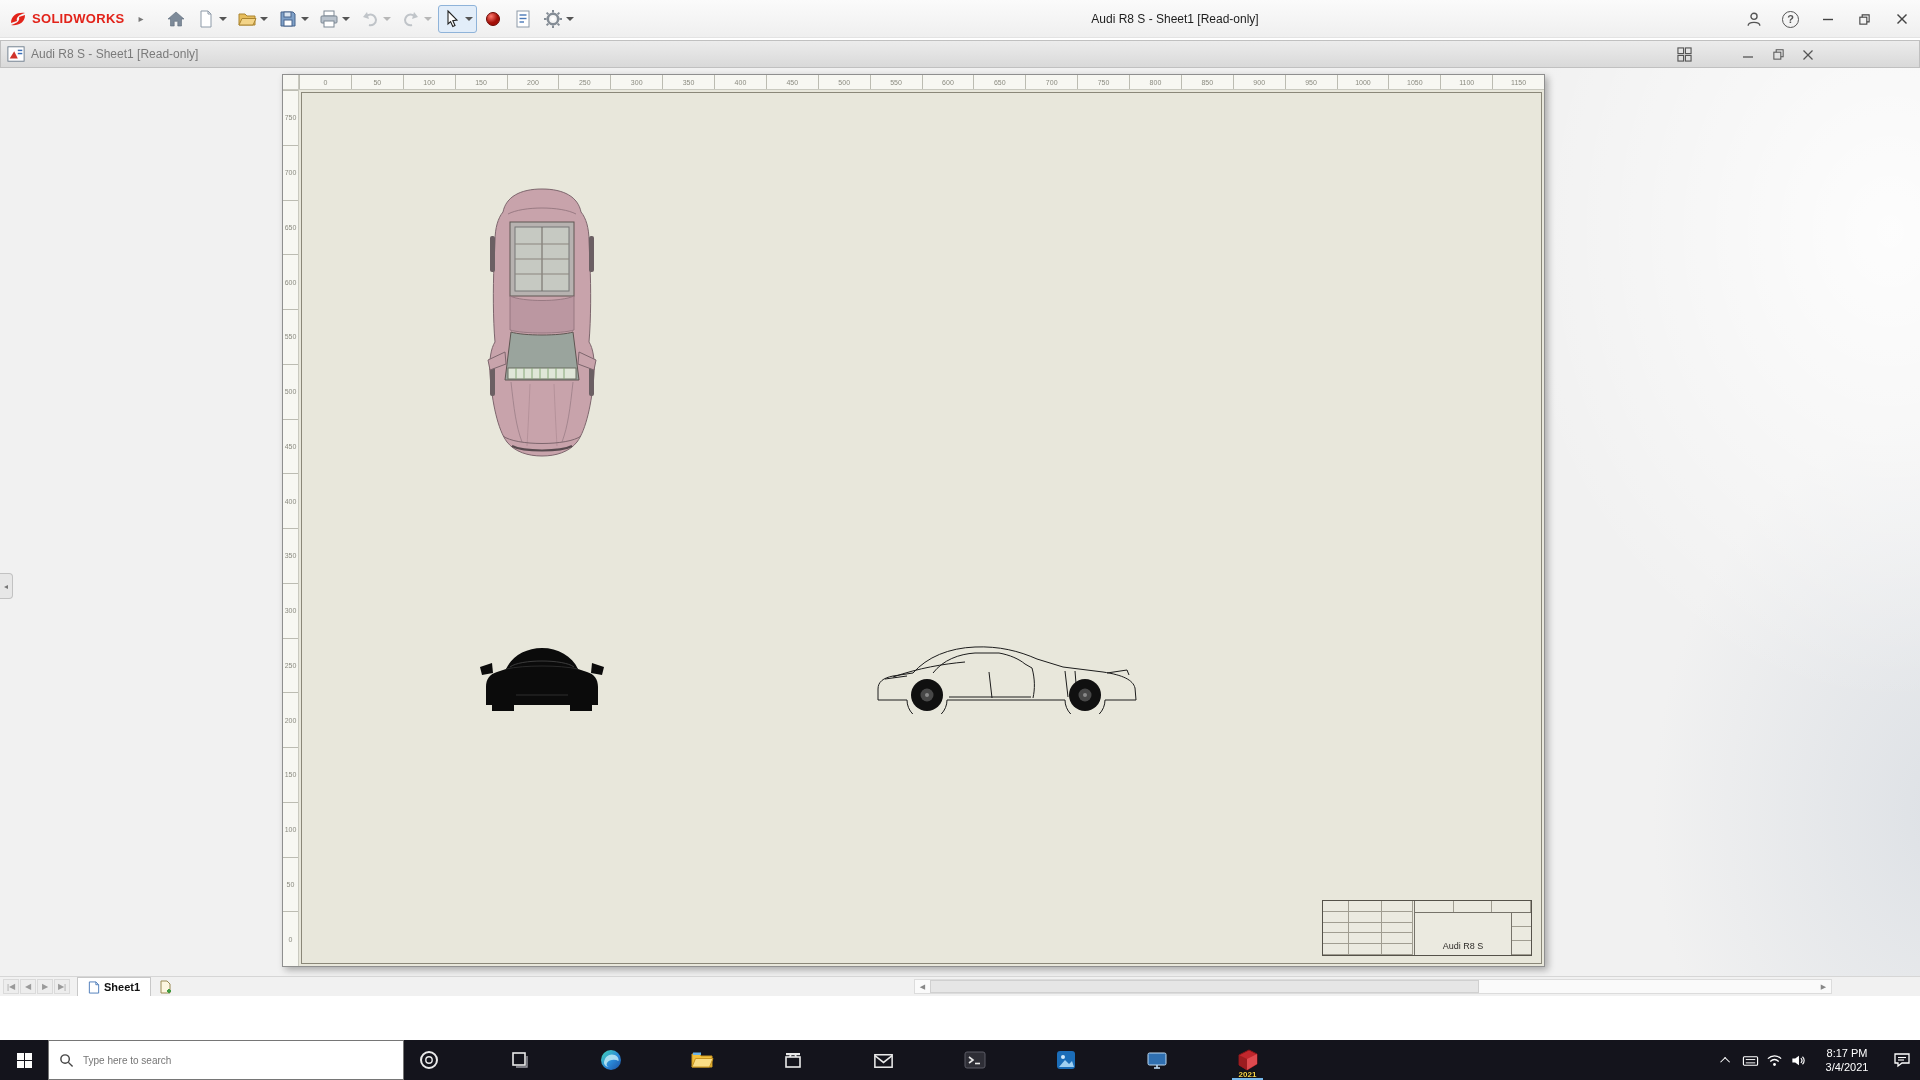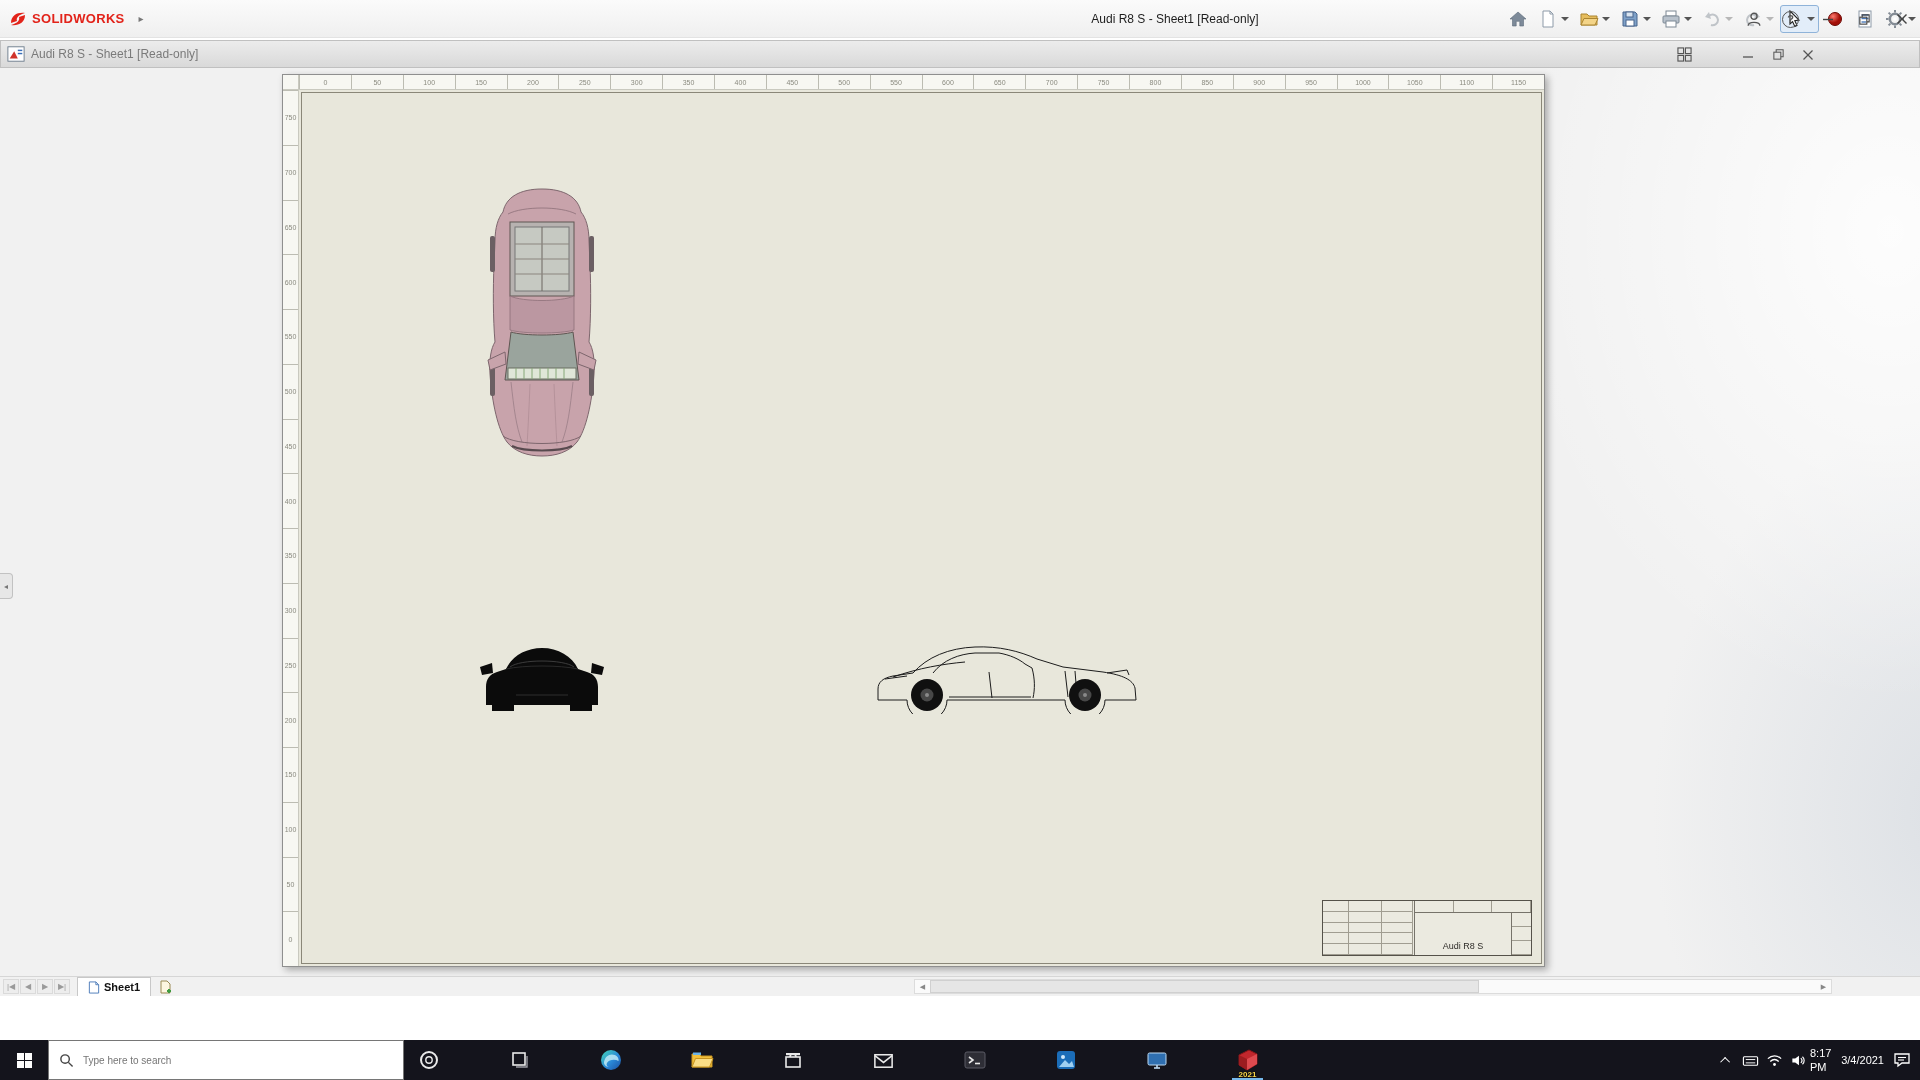--- a/index.html
+++ b/index.html
@@ -1,21 +1,21 @@
 <!DOCTYPE html>
 <html><head>
 <meta charset="utf-8">
 <style>
   *{margin:0;padding:0;box-sizing:border-box;}
   html,body{width:1920px;height:1080px;}
   body{font-family:"Liberation Sans","DejaVu Sans",sans-serif;background:#fff;overflow:hidden;-webkit-user-select:none;user-select:none;}
   .screen{position:relative;width:1920px;height:1080px;background:#fff;overflow:hidden;}
 
   
-  .app-titlebar{position:absolute;left:0;top:0;width:1920px;height:38px;background:linear-gradient(#fbfbfb,#efefef);border-bottom:1px solid #e3e3e3;display:flex;align-items:center;justify-content:space-between;}
+  .app-titlebar{position:absolute;left:0;top:0;width:1920px;height:38px;background:linear-gradient(#fbfbfb,#efefef);border-bottom:1px solid #e3e3e3;display:flex;align-items:center;}
   .logo{display:flex;align-items:center;gap:4px;padding:0 8px;}
   .logo-text{font-weight:bold;font-size:13px;color:#e2231a;letter-spacing:.3px;}
   .logo-arrow{color:#777;font-size:10px;margin-left:10px;cursor:pointer;}
   .toolbar{display:flex;align-items:center;gap:2px;margin-left:10px;}
   .tb-btn{display:flex;align-items:center;height:28px;padding:0 3px;border-radius:3px;border:1px solid transparent;cursor:pointer;}
   .tb-btn.active{background:#e2edf9;border:1px solid #8fb3d9;}
   .tb-btn.disabled{opacity:.38;}
   .dd{width:0;height:0;border-left:4px solid transparent;border-right:4px solid transparent;border-top:4px solid #555;margin-left:3px;}
   .icon20{width:20px;height:20px;display:block;}
   .win-title{position:absolute;left:1030px;width:290px;top:0;height:38px;display:flex;align-items:center;justify-content:center;font-size:12px;color:#1d1d1d;white-space:nowrap;}
@@ -82,21 +82,21 @@
   .win-logo div{background:#fdfdfd;}
   .search-box{width:356px;background:#fff;border:1px solid #767676;display:flex;align-items:center;padding:0 10px;gap:9px;}
   .search-box input{border:none;outline:none;font-size:10px;color:#333;flex:1;background:transparent;font-family:inherit;}
   .tb-icons{display:flex;gap:42px;}
   .tb-slot{width:49px;display:flex;align-items:center;justify-content:center;position:relative;cursor:pointer;}
   .tb-slot.active::after{content:"";position:absolute;bottom:0;left:9px;right:9px;height:2px;background:#76b9ed;}
   .sw-year{position:absolute;bottom:1px;left:0;right:0;text-align:center;font-size:8px;font-weight:bold;color:#f7d64a;text-shadow:0 0 2px #000;}
   .tray{position:absolute;right:0;top:0;height:40px;display:flex;align-items:center;}
   .tray-item{width:24px;height:40px;display:flex;align-items:center;justify-content:center;color:#fff;cursor:pointer;}
   .chev-up{width:7px;height:7px;border-left:1.5px solid #fff;border-top:1.5px solid #fff;transform:rotate(45deg) translateY(2px);}
-  .clock{width:74px;height:40px;display:flex;align-items:center;justify-content:center;color:#fff;font-size:11px;line-height:14px;cursor:pointer;}
+  .clock{width:74px;height:40px;display:flex;flex-direction:column;align-items:center;justify-content:center;color:#fff;font-size:11px;line-height:14px;cursor:pointer;}
   .action-center{width:36px;height:40px;display:flex;align-items:center;justify-content:center;cursor:pointer;}
 </style>
 </head>
 <body>
 
 <div class="screen">
 
   <header class="app-titlebar">
     <div class="logo">
       <svg class="icon20" viewBox="0 0 20 20">

